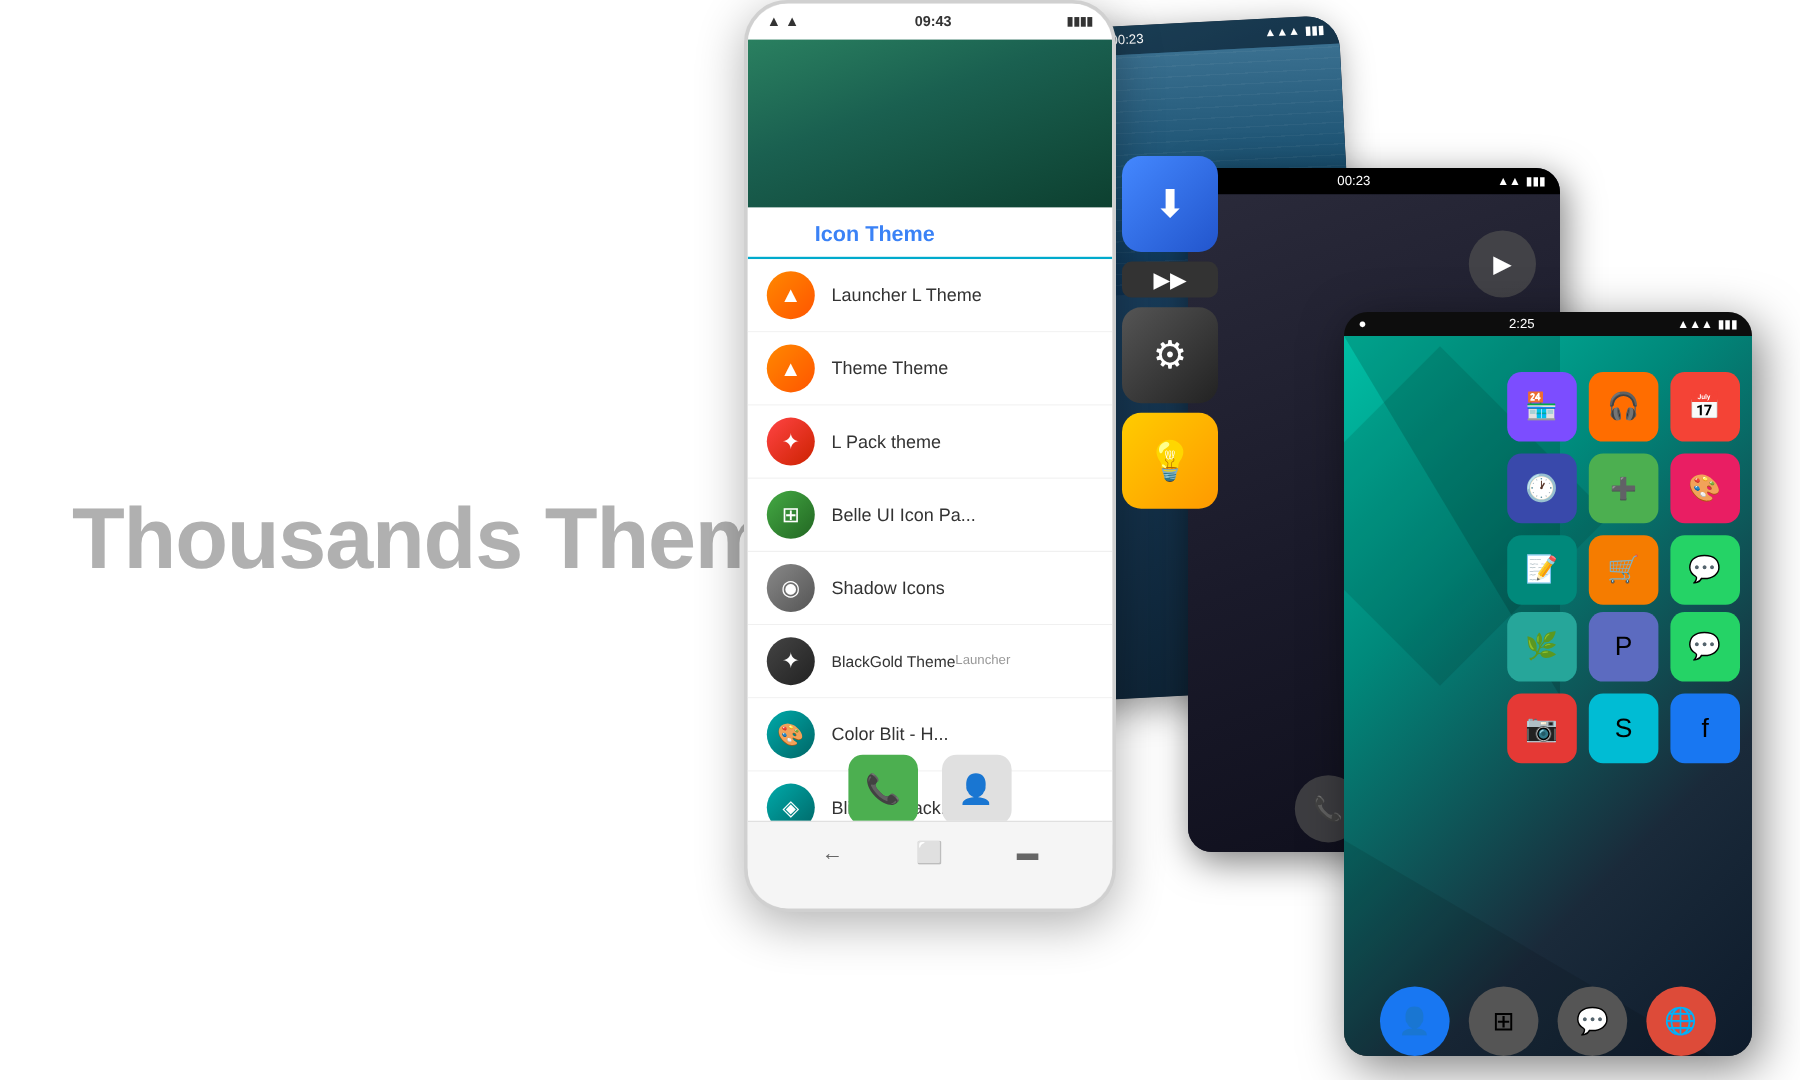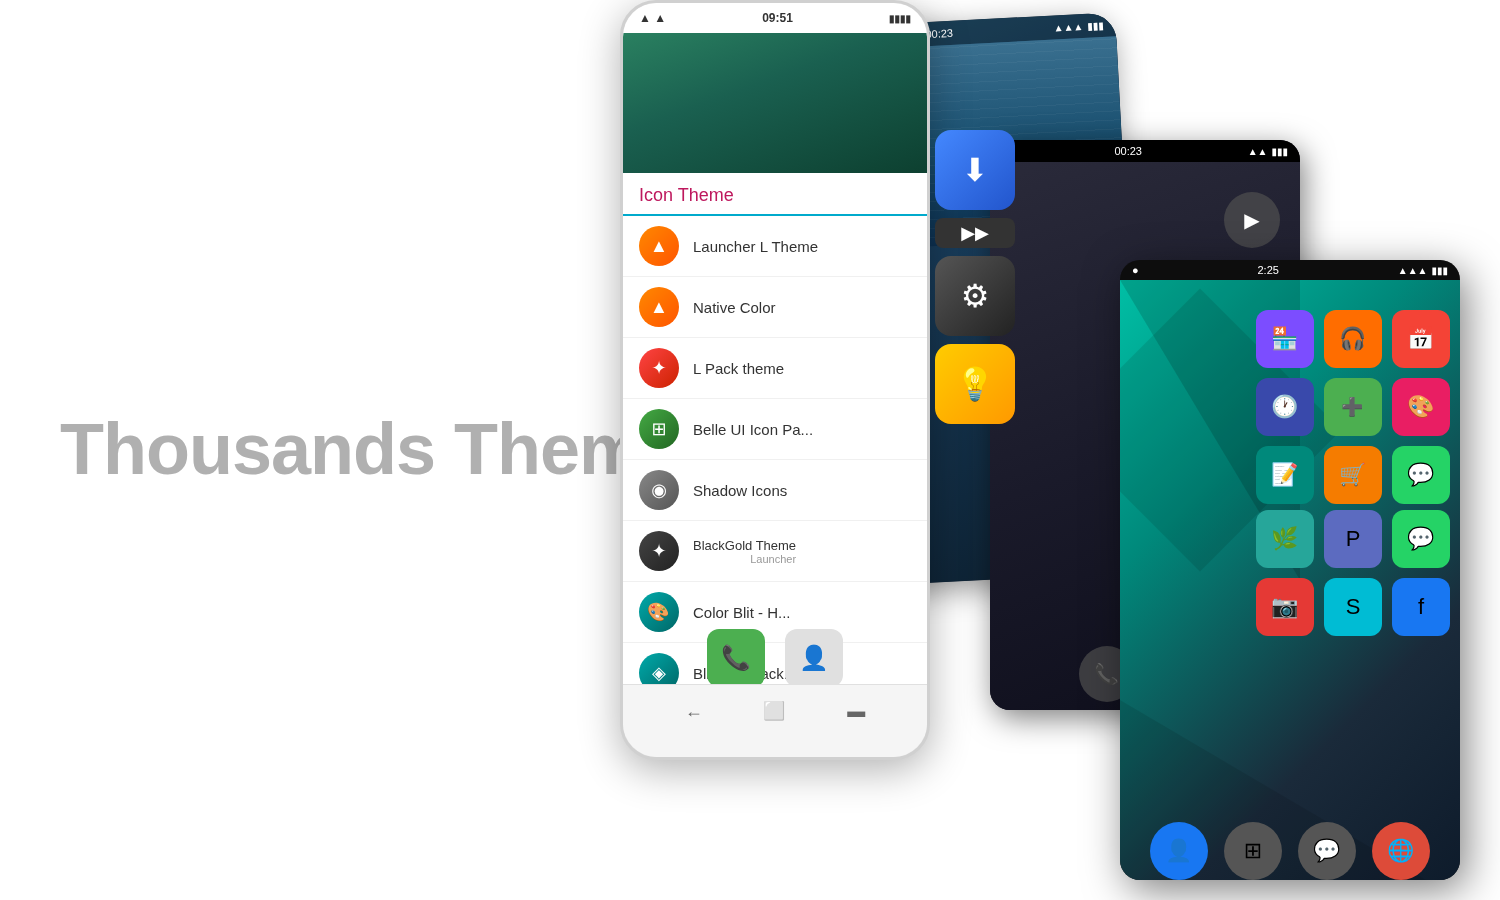--- a/index.html
+++ b/index.html
@@ -133,23 +133,24 @@
       background: #ffffff;
       width: 100%;
     }
 
     .app-list-header {
       padding: 12px 16px 8px;
       border-bottom: 2px solid #00aacc;
     }
 
     .app-list-header-text {
-      color: #be185d;
+      color: #3b82f6;
       font-size: 18px;
-      font-weight: normal;
+      font-weight: bold;
+      margin-left: 40px;
     }
 
     .app-item {
       display: flex;
       align-items: center;
       padding: 10px 16px;
       border-bottom: 1px solid #f0f0f0;
       background: #fff;
     }
 
@@ -464,21 +465,21 @@
       </div>
       <div class="phone1-water"></div>
     </div>
   </div>
 
   <div class="phone2">
     <div class="phone2-inner">
 
       <div class="phone2-status">
         <span>▲ ▲</span>
-        <span>09:51</span>
+        <span>09:43</span>
         <span class="status-icons">
           <span>▮▮▮▮</span>
         </span>
       </div>
 
       <div class="phone2-screen"></div>
 
       <div class="app-list">
         <div class="app-list-header">
           <span class="app-list-header-text">Icon Theme</span>
@@ -488,21 +489,21 @@
           <div class="app-icon app-icon-orange">
             <span class="app-icon-inner">▲</span>
           </div>
           <span class="app-name">Launcher L Theme</span>
         </div>
 
         <div class="app-item">
           <div class="app-icon app-icon-orange">
             <span class="app-icon-inner">▲</span>
           </div>
-          <span class="app-name">Native Color</span>
+          <span class="app-name">Theme Theme</span>
         </div>
 
         <div class="app-item">
           <div class="app-icon app-icon-red">
             <span class="app-icon-inner">✦</span>
           </div>
           <span class="app-name">L Pack theme</span>
         </div>
 
         <div class="app-item">
@@ -516,21 +517,21 @@
           <div class="app-icon app-icon-gray">
             <span class="app-icon-inner">◉</span>
           </div>
           <span class="app-name">Shadow Icons</span>
         </div>
 
         <div class="app-item">
           <div class="app-icon app-icon-dark">
             <span class="app-icon-inner">✦</span>
           </div>
-          <div style="display:flex;flex-direction:column;">
+          <div style="display:flex;flex-direction:row;">
             <span class="app-name" style="font-size:13px;">BlackGold Theme</span>
             <span style="font-size:11px;color:#999;text-align:right;">Launcher</span>
           </div>
         </div>
 
         <div class="app-item">
           <div class="app-icon app-icon-teal">
             <span class="app-icon-inner">🎨</span>
           </div>
           <span class="app-name">Color Blit - H...</span>

